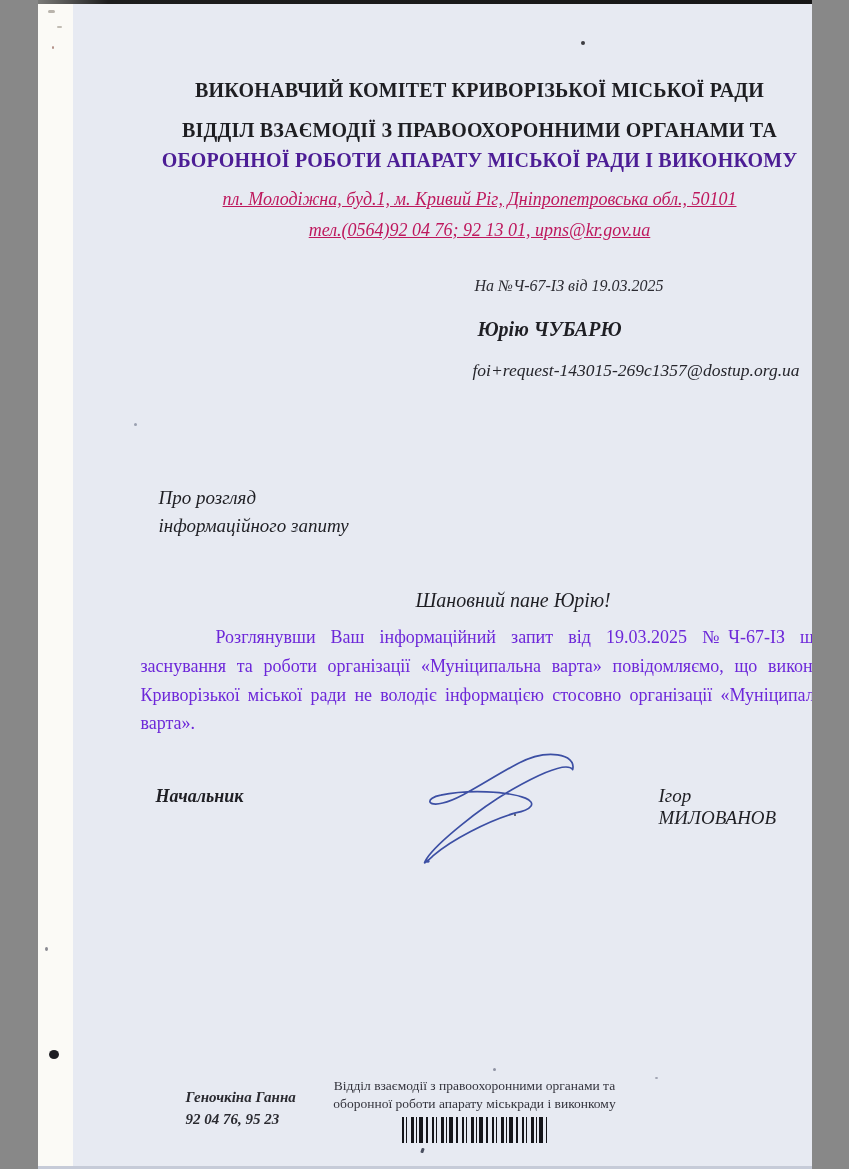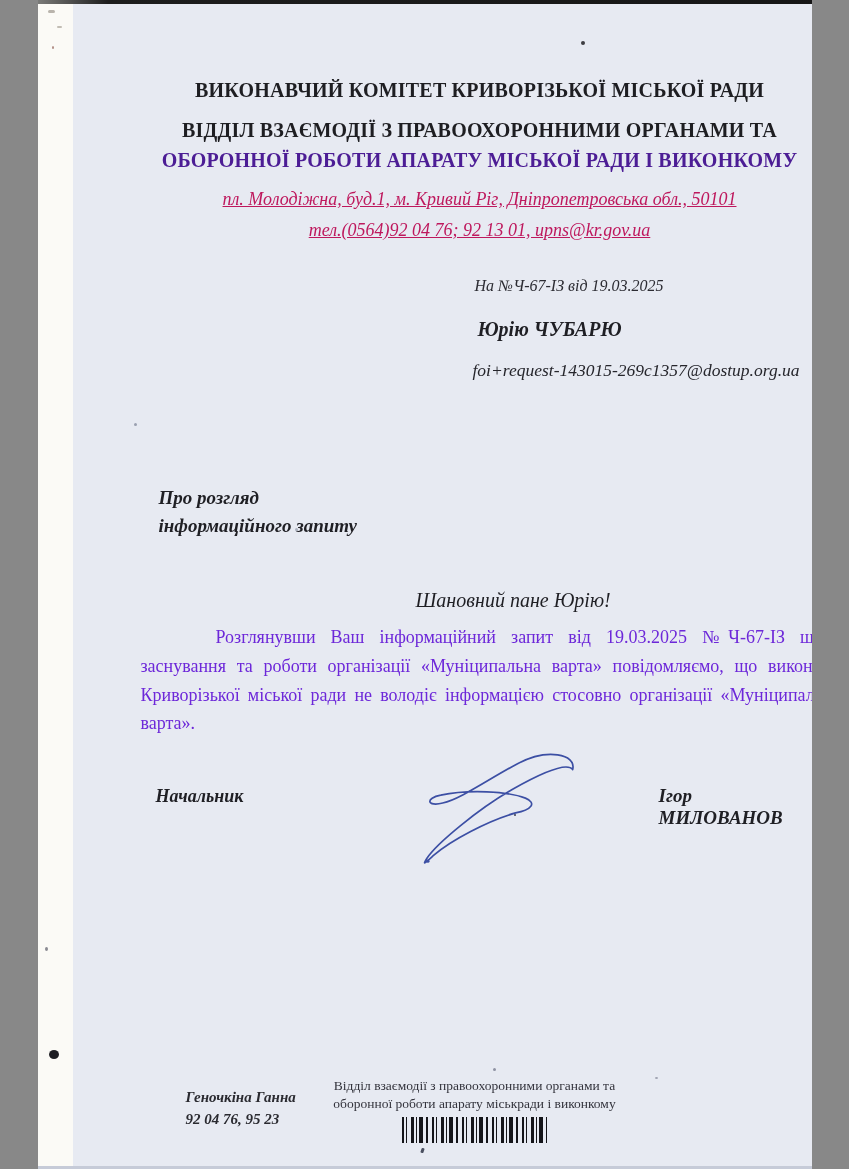--- a/index.html
+++ b/index.html
@@ -26,30 +26,30 @@
   .dept1{top:119px;font-weight:bold;font-size:20px;letter-spacing:.2px;color:#1e1e22;}
   .dept2{top:149px;font-weight:bold;font-size:20px;letter-spacing:.2px;color:#4c1d95;}
   .addr{font-style:italic;font-size:18px;color:#be185d;text-decoration:underline;}
   .addr1{top:189px;}
   .addr2{top:220px;}
 
   .ref-line{left:437px;top:277px;font-style:italic;font-size:16px;color:#2c2c33;}
   .recipient{left:440px;top:318px;font-style:italic;font-weight:bold;font-size:20px;color:#1f1f24;}
   .email{left:435px;top:360px;font-style:italic;font-size:17.5px;color:#26262c;}
 
-  .subject{left:121px;top:484px;font-style:italic;font-weight:bold;font-size:19px;line-height:28px;color:#1f1f24;}
+  .subject{left:121px;top:484px;font-style:italic;font-weight:normal;font-size:19px;line-height:28px;color:#1f1f24;}
   .salutation{left:378px;top:589px;font-style:italic;font-weight:normal;font-size:20px;color:#1f1f24;}
   .body-par{
     left:103px;top:623px;width:700px;
     font-size:18px;line-height:28.8px;text-align:justify;text-indent:75px;
     word-spacing:1.5px;color:#6d28d9;
   }
 
   .position-title{left:118px;top:786px;font-style:italic;font-weight:bold;font-size:18px;color:#1f1f24;}
-  .signer-name{left:621px;top:785px;font-style:italic;font-weight:bold;font-size:19px;color:#1f1f24;}
+  .signer-name{left:621px;top:785px;font-style:italic;font-weight:normal;font-size:19px;color:#1f1f24;}
   .signature-svg{left:350px;top:742px;width:200px;height:128px;}
 
   .executor{left:148px;top:1086px;font-style:italic;font-weight:bold;font-size:15px;line-height:22px;color:#2a2a30;}
   .stamp-block{left:287px;top:1077px;width:300px;text-align:center;color:#33333c;}
   .stamp-line{font-size:13.5px;line-height:18px;}
   .stamp-ref{font-size:16.5px;margin-top:3px;color:#26262c;}
   .barcode{
     width:145px;height:26px;margin:4px auto 0;
     background:repeating-linear-gradient(90deg,
       #15151a 0 2px, transparent 2px 4px,

